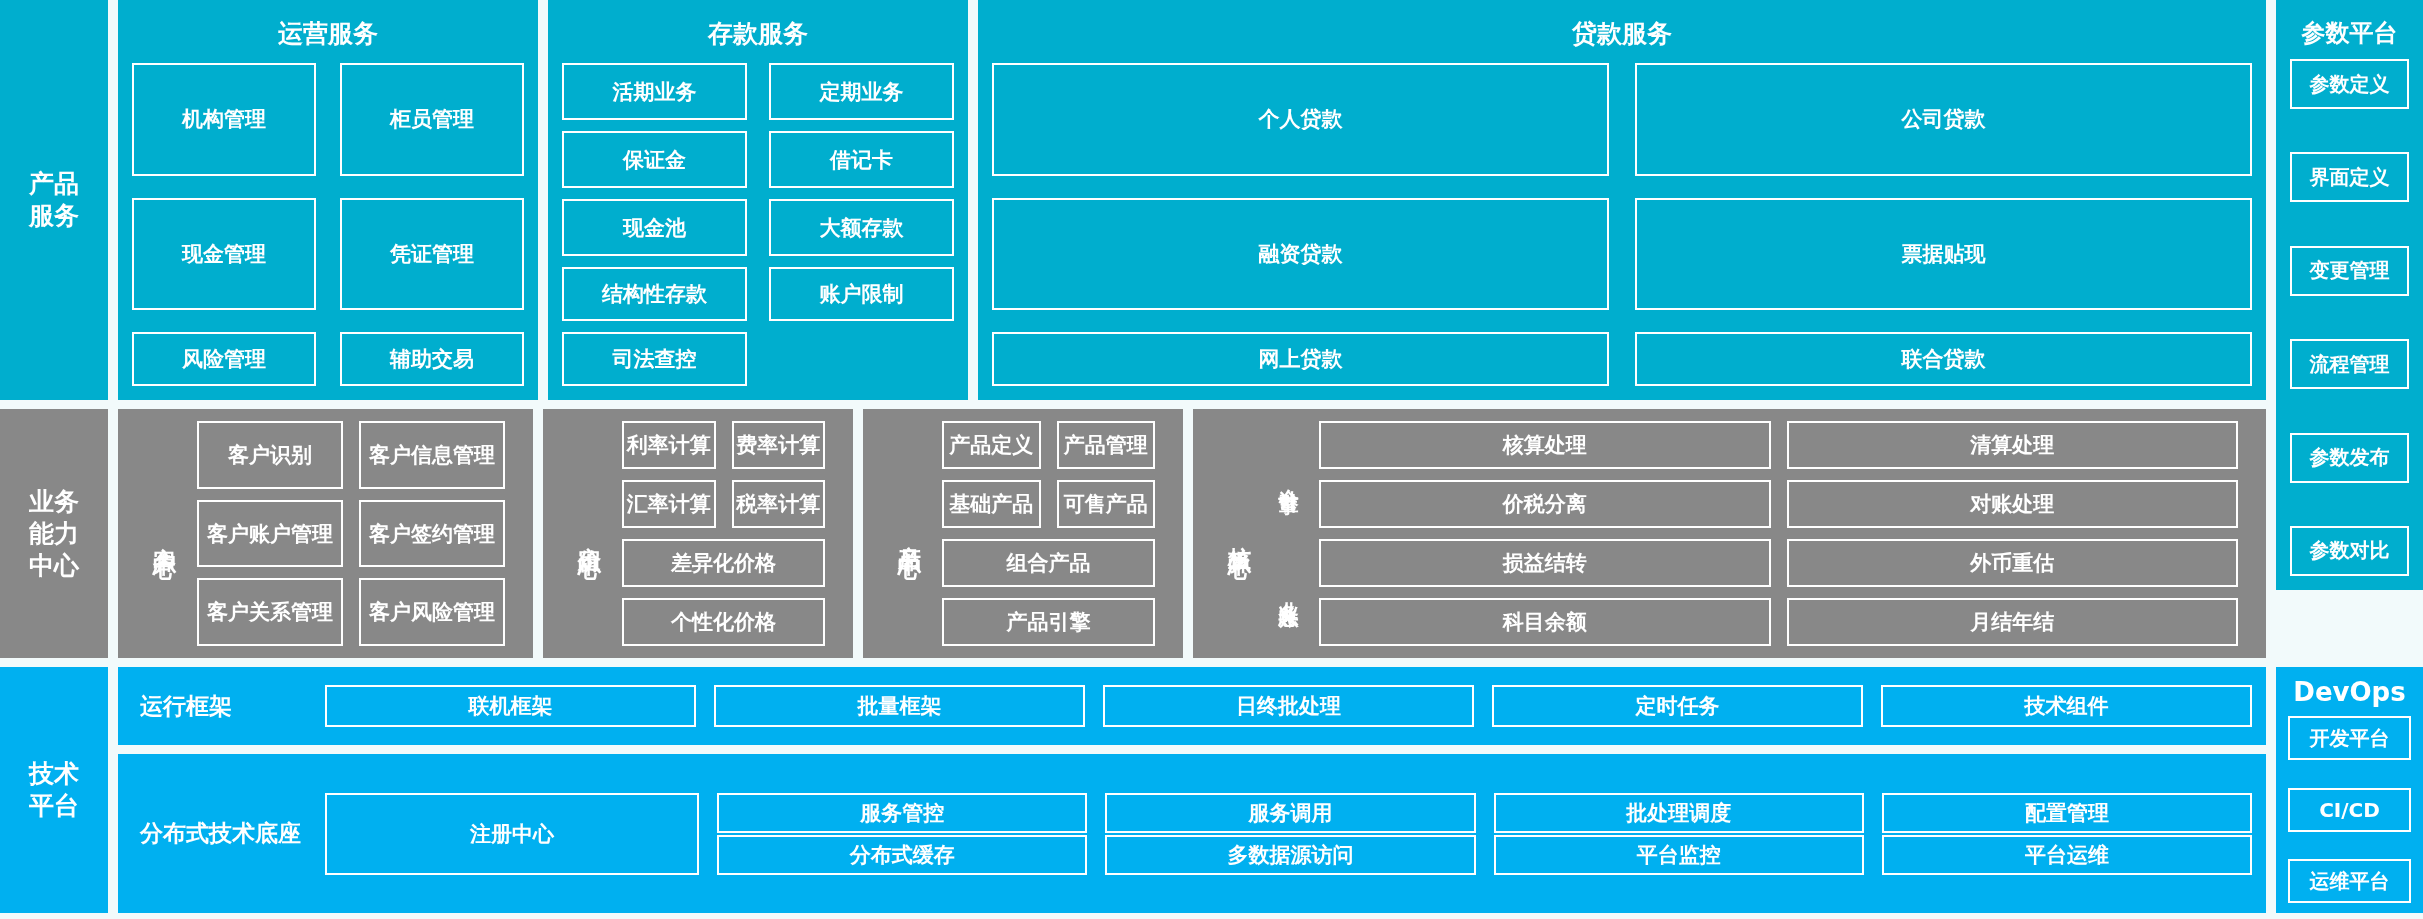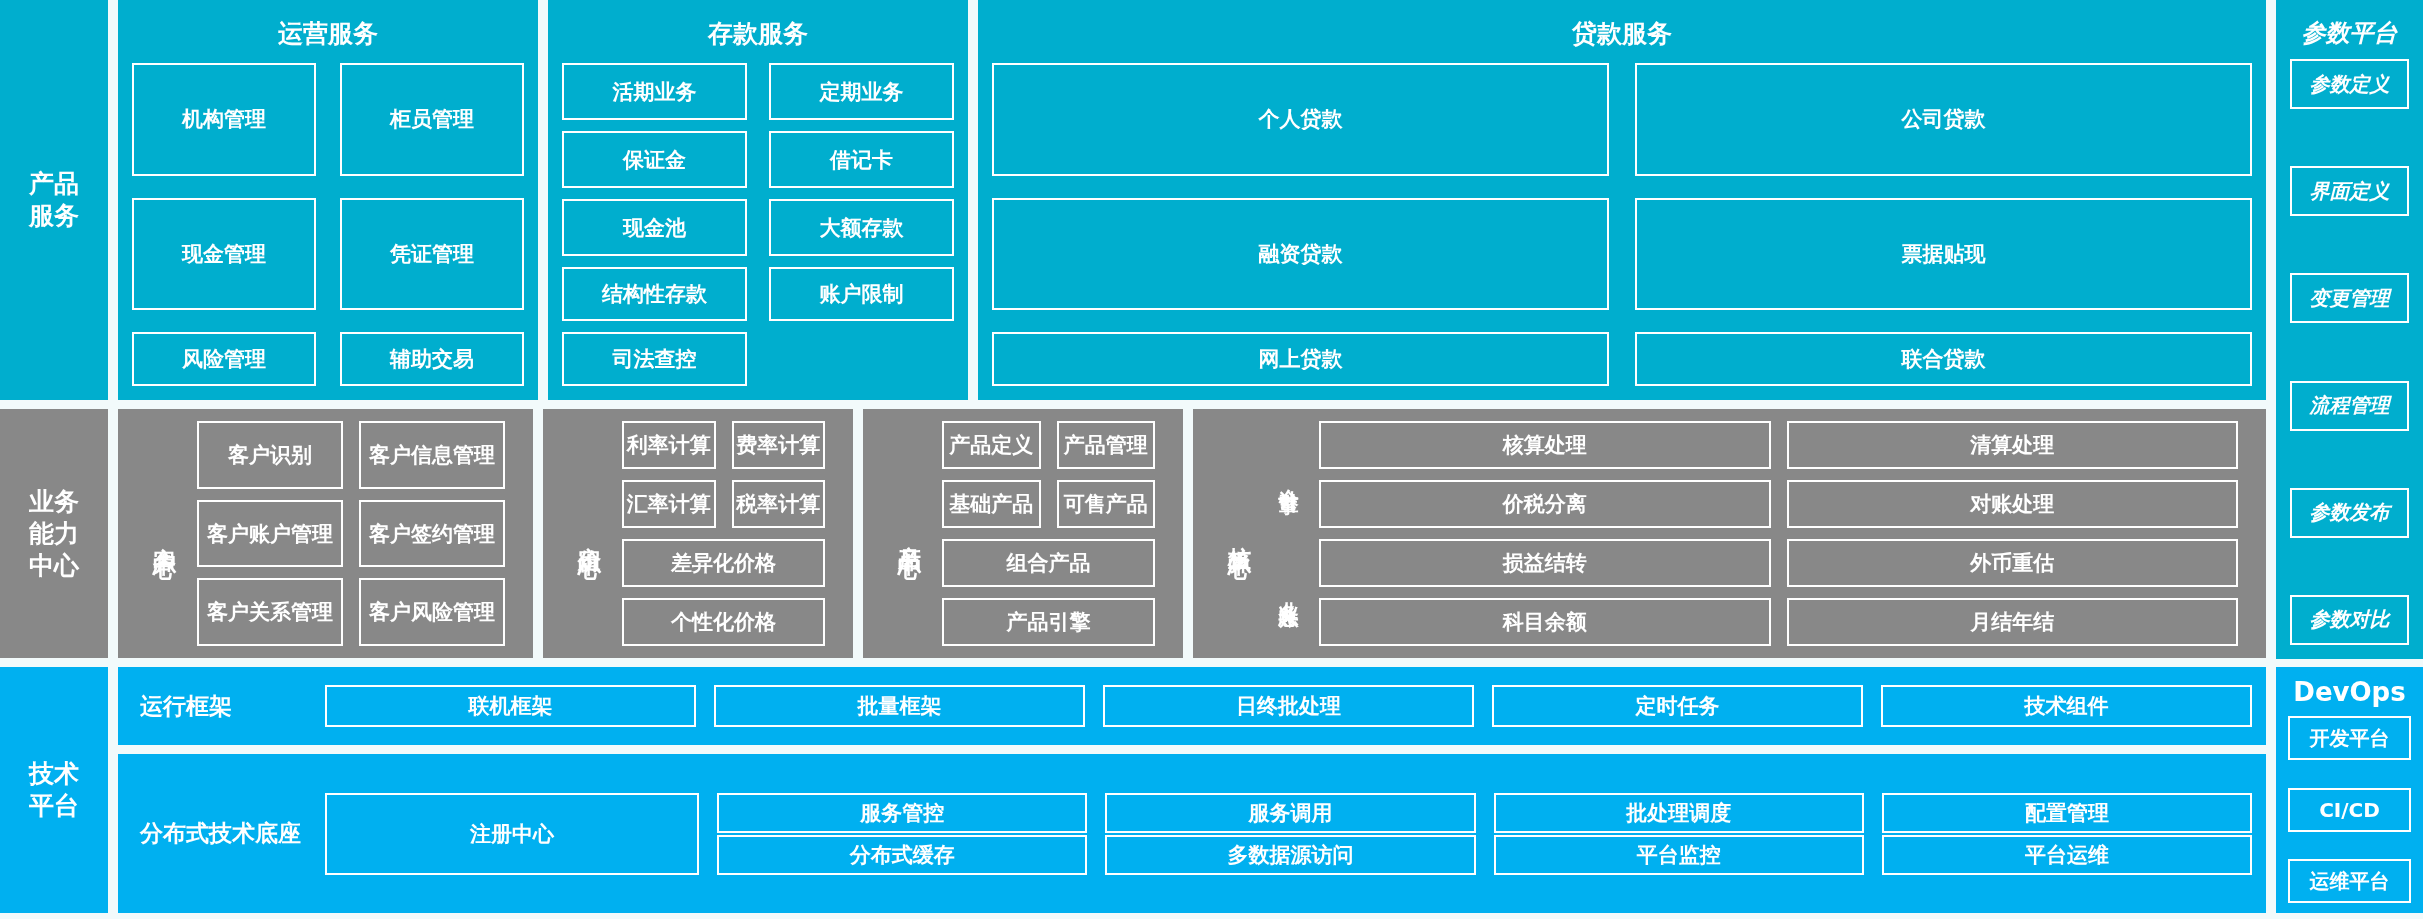--- a/index.html
+++ b/index.html
@@ -179,21 +179,21 @@
       <div class="grid">
         <div class="cell">个人贷款</div>
         <div class="cell">公司贷款</div>
         <div class="cell">融资贷款</div>
         <div class="cell">票据贴现</div>
         <div class="cell">网上贷款</div>
         <div class="cell">联合贷款</div>
       </div>
     </div>
 
-    <div class="right-col" style="height:659px;font-style:italic;">
+    <div class="right-col" style="height:590px;">
       <div id="param-platform">
         <div class="group-title">参数平台</div>
         <div class="vlist">
           <div class="cell">参数定义</div>
           <div class="cell">界面定义</div>
           <div class="cell">变更管理</div>
           <div class="cell">流程管理</div>
           <div class="cell">参数发布</div>
           <div class="cell">参数对比</div>
         </div>

